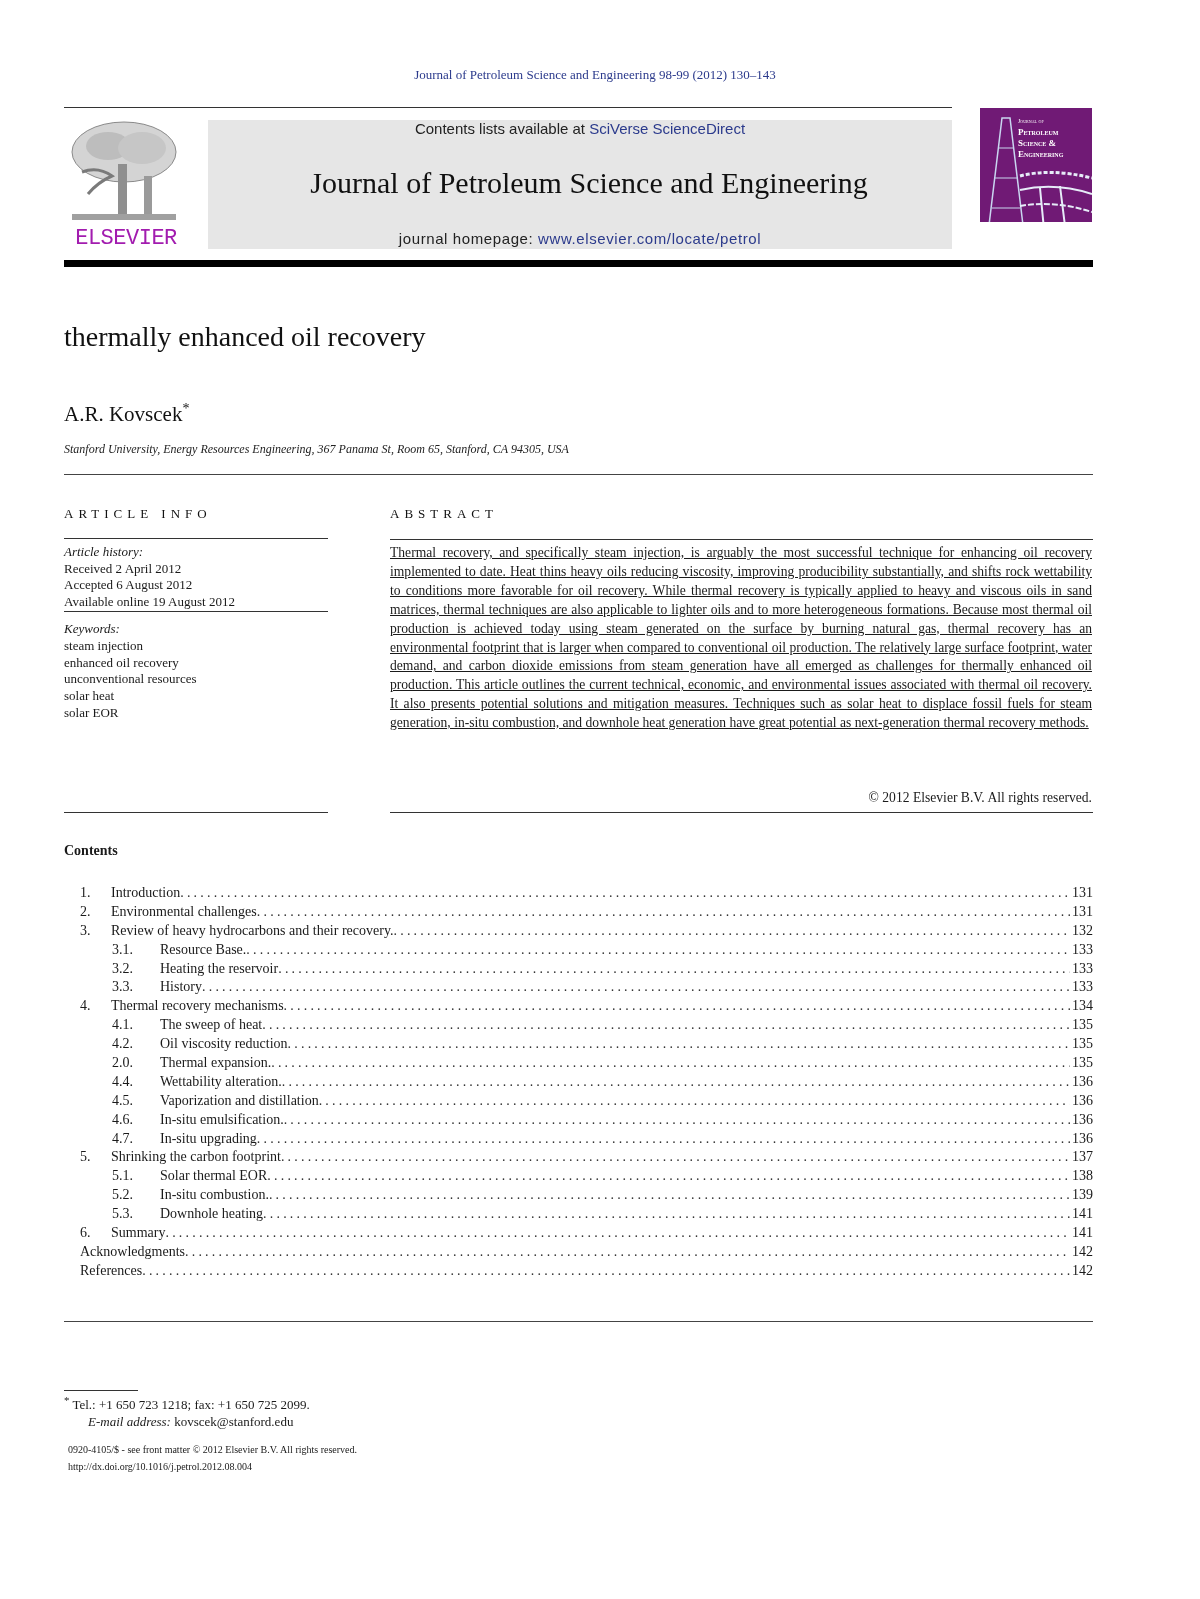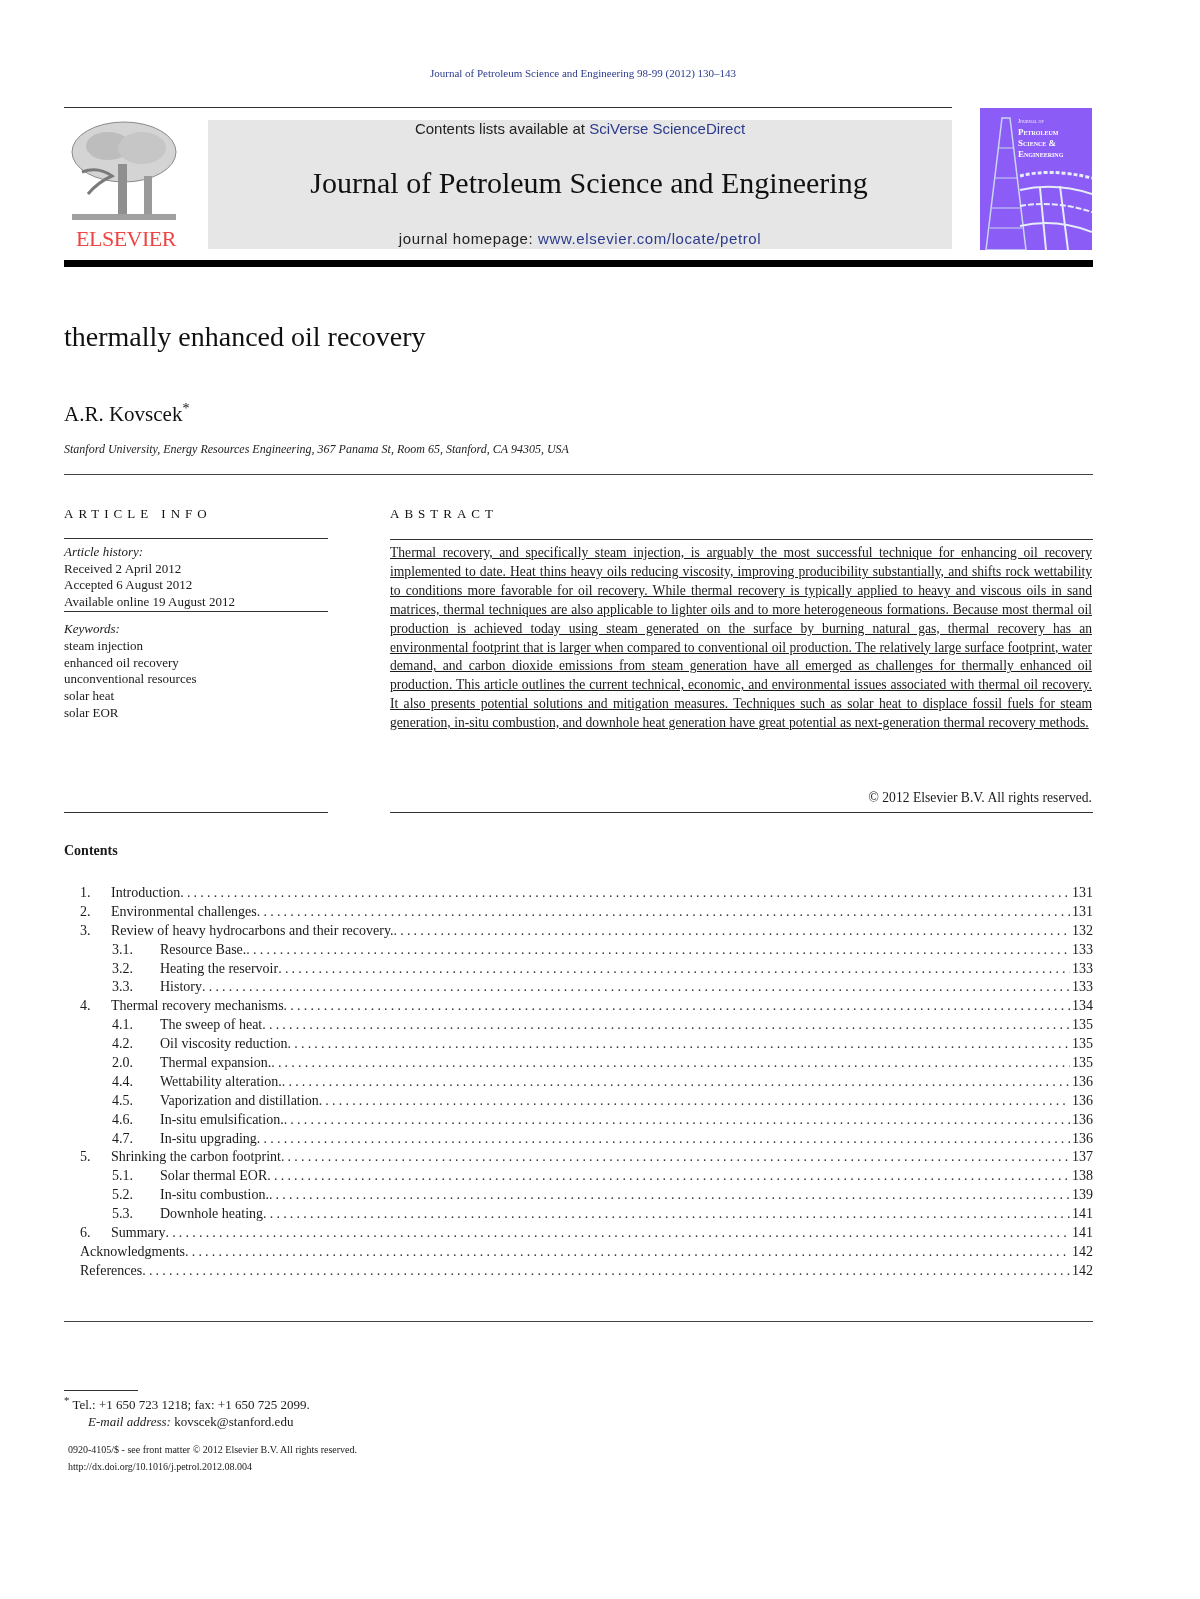--- a/index.html
+++ b/index.html
@@ -1,29 +1,29 @@
 <!DOCTYPE html>
 <html><head>
 <meta charset="utf-8">
 <style>
   html, body { margin: 0; padding: 0; background: #ffffff; }
   body { width: 1200px; height: 1599px; position: relative; font-family: "Liberation Serif", "DejaVu Serif", serif; color: #1a1a1a; overflow: hidden; }
   .abs { position: absolute; }
-  .citation { top: 67px; left: 0; width: 1166px; text-align: center; font-size: 11px; color: #2b3a8c; }
+  .citation { top: 67px; left: 12px; width: 1166px; text-align: center; font-size: 13px; color: #2b3a8c; }
   .rule-top { top: 107px; left: 64px; width: 888px; height: 1px; background: #333; }
   .logo { top: 118px; left: 64px; width: 124px; height: 134px; }
   .logo .tree { position: absolute; top: 0; left: 4px; width: 112px; height: 108px; }
-  .logo .wordmark { position: absolute; left: 0; top: 108px; width: 124px; text-align: center; font-family: Liberation Serif, serif; font-size: 22px; color: #ef4444; letter-spacing: -0.5px; }
+  .logo .wordmark { position: absolute; left: 0; top: 108px; width: 124px; text-align: center; font-family: Liberation Mono, monospace; font-size: 22px; color: #a21caf; letter-spacing: -0.5px; }
   .banner { top: 120px; left: 208px; width: 744px; height: 129px; background: #e6e6e6; }
   .banner .contents-line { position: absolute; top: 0; width: 100%; text-align: center; font-family: "Liberation Sans", sans-serif; font-size: 15px; color: #222; line-height: 18px; }
   .banner .contents-line .link { color: #2b3a8c; margin-top: 38px; }
   .banner .jtitle { position: absolute; top: 46px; width: 100%; text-align: center; font-size: 30px; color: #111; padding-left: 9px; }
   .banner .homepage { position: absolute; top: 110px; width: 100%; text-align: center; font-family: "Liberation Sans", sans-serif; font-size: 15px; color: #222; letter-spacing: 0.6px; }
   .banner .homepage .link { color: #2b3a8c; }
-  .cover { top: 108px; left: 980px; width: 112px; height: 142px; background: #8b5cf6; overflow: hidden; }
+  .cover { top: 108px; left: 980px; width: 112px; height: 114px; background: #701a75; overflow: hidden; }
   .cover .ct { position: absolute; left: 38px; top: 8px; font-family: "Liberation Serif", serif; font-variant: small-caps; color: #ffffff; line-height: 11px; font-size: 9px; font-weight: bold; }
   .cover .ct .small { font-size: 6px; font-weight: normal; }
   .rule-thick { top: 260px; left: 64px; width: 1029px; height: 7px; background: #000; }
   .title { top: 319px; left: 64px; width: 700px; font-size: 28px; line-height: 35px; color: #111; }
   .author { top: 401px; left: 64px; font-size: 21px; color: #111; }
   .author sup { font-size: 14px; }
   .affil { top: 442px; left: 64px; font-size: 12px; font-style: italic; color: #222; }
   .rule-mid { top: 474px; left: 64px; width: 1029px; height: 1px; background: #444; }
   .sec-head { font-size: 13px; letter-spacing: 5px; color: #111; }
   .ai-head { top: 506px; left: 64px; }

